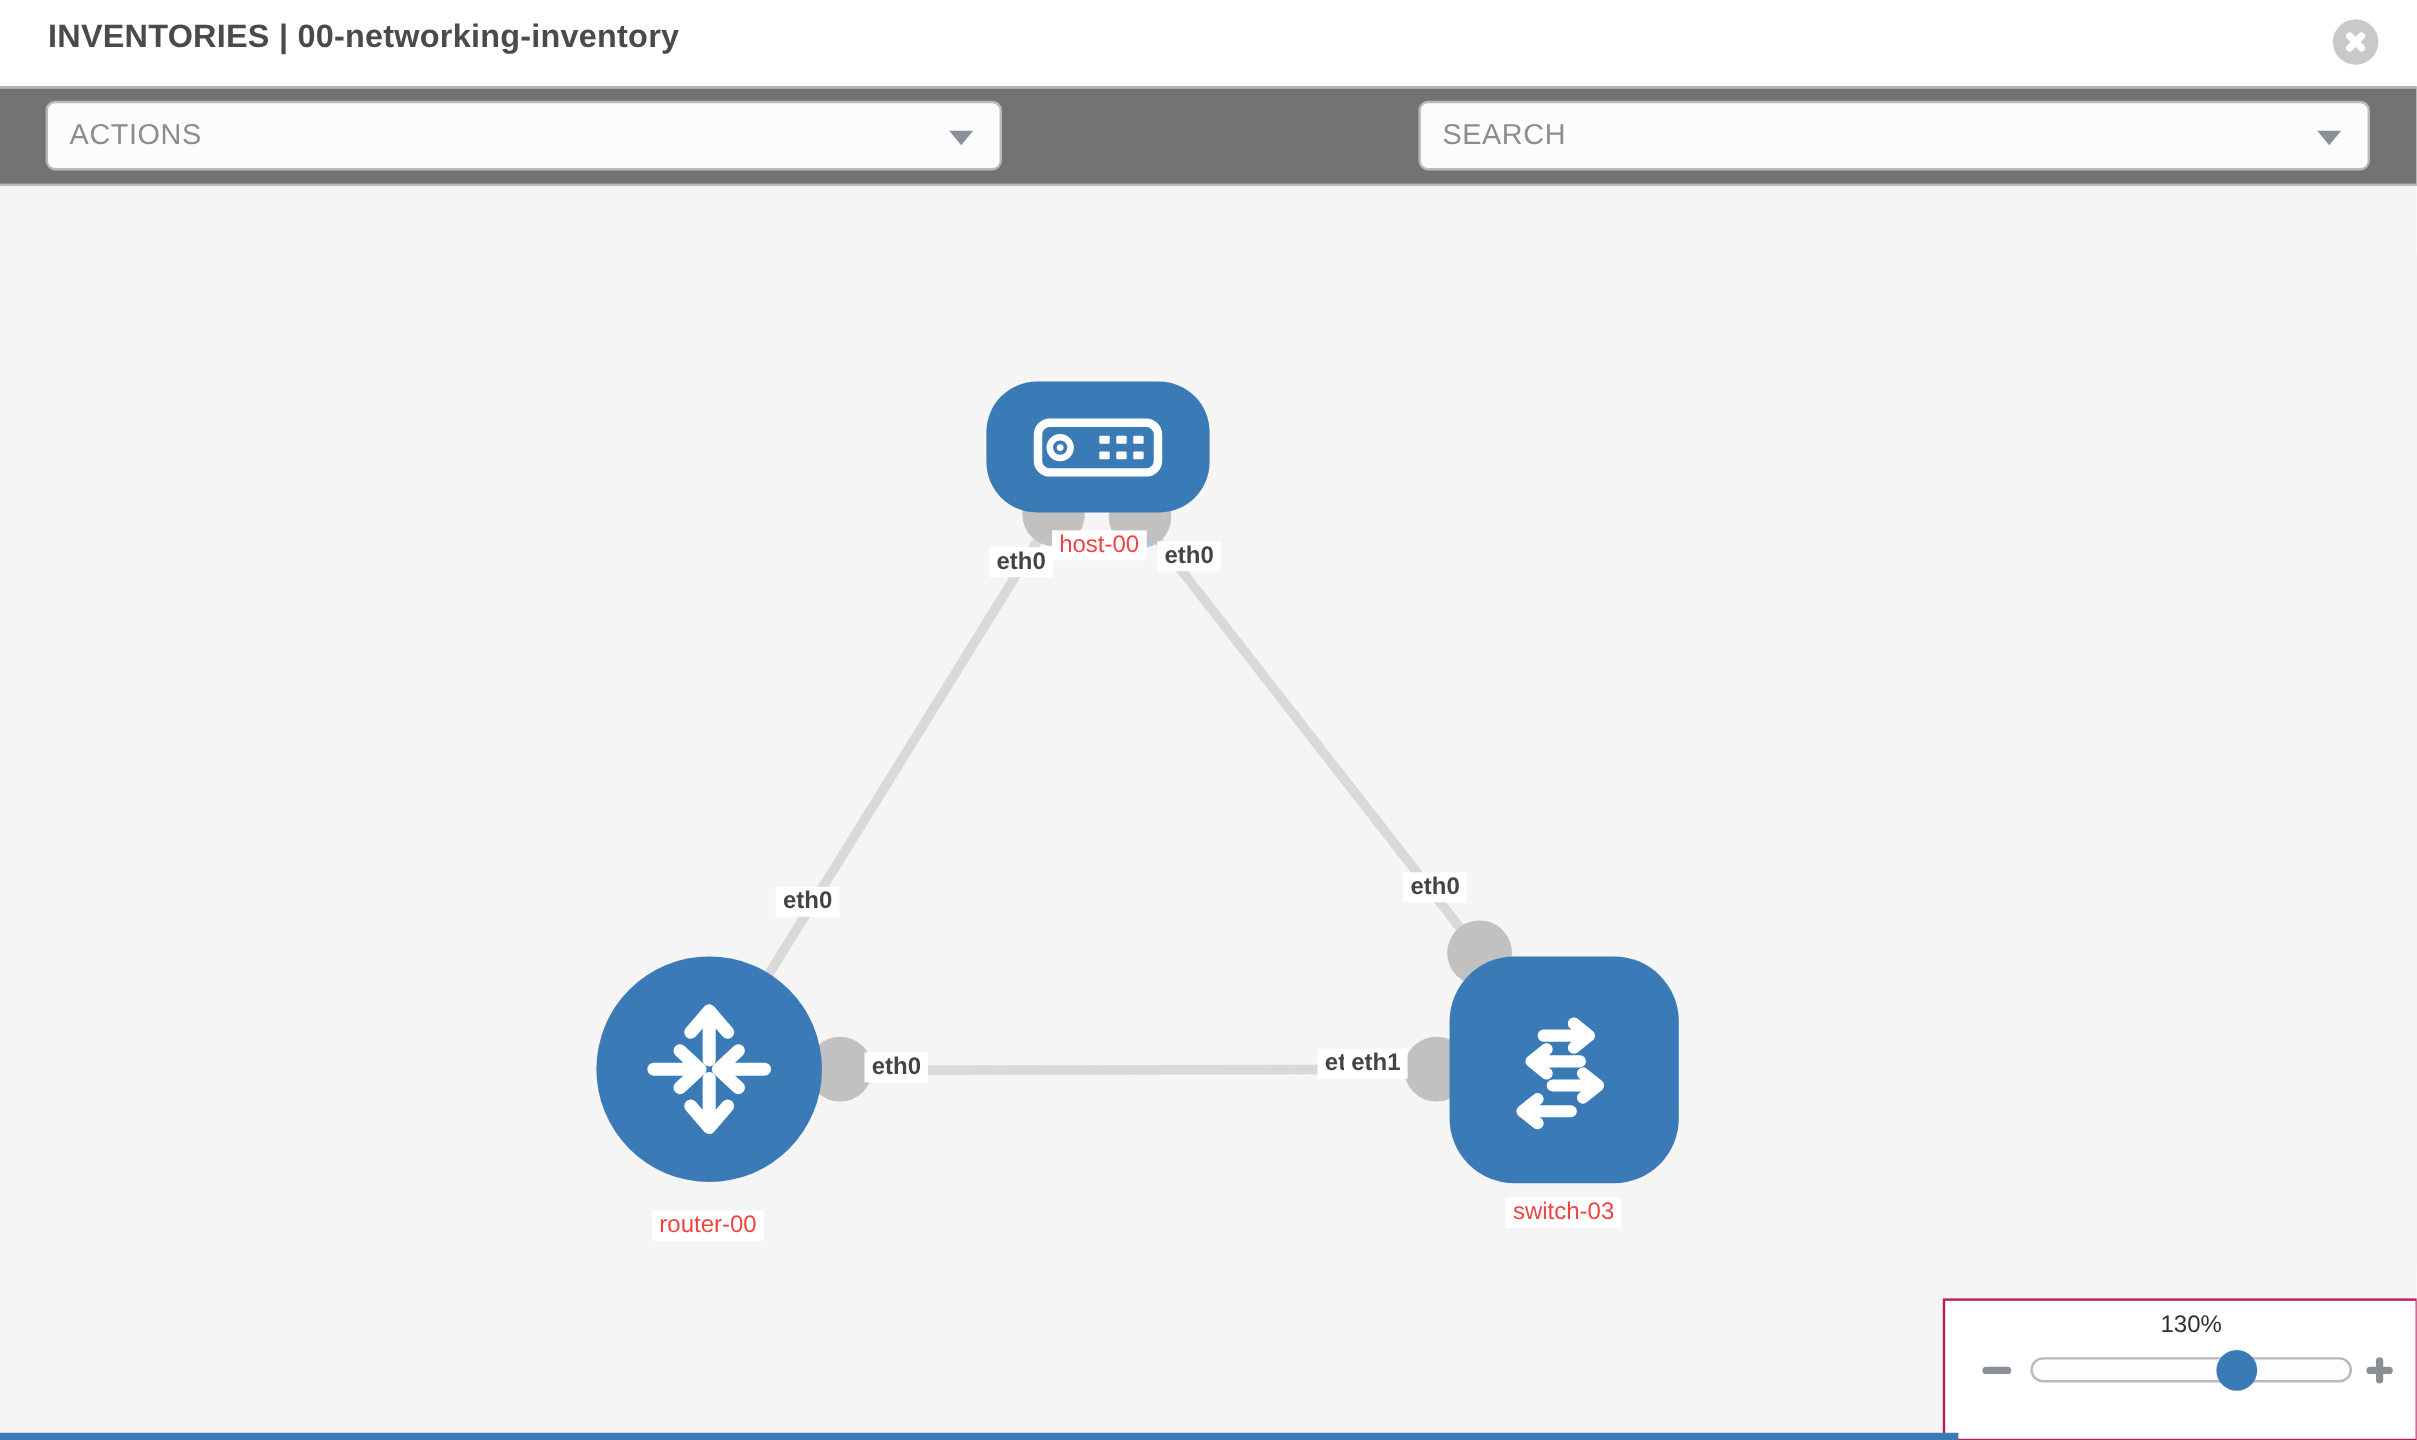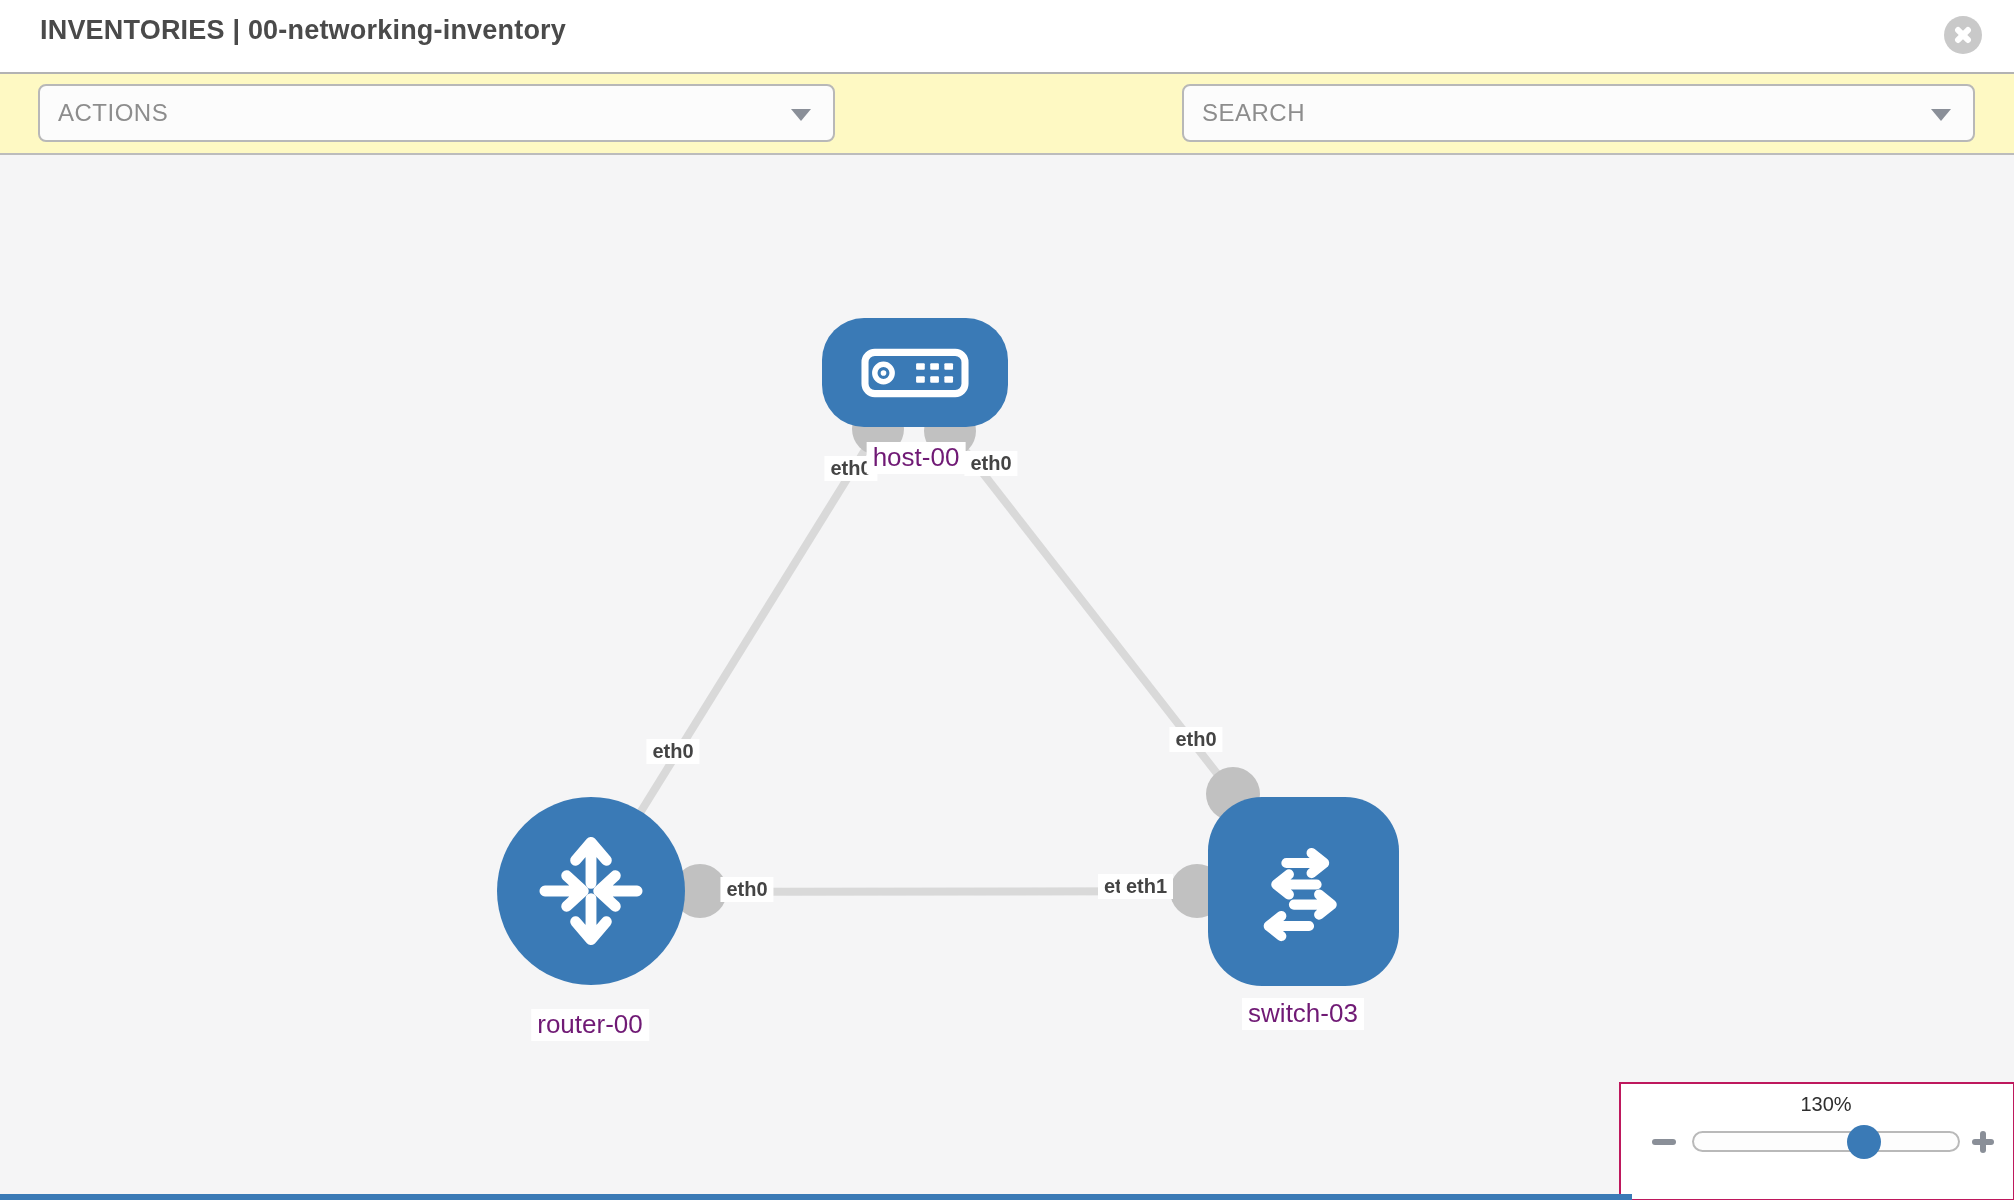--- a/index.html
+++ b/index.html
@@ -9,21 +9,21 @@
   
   .header{position:absolute;left:0;top:0;width:2014px;height:72px;background:#fff;border-radius:25px;}
   .page-title{position:absolute;left:40px;top:15px;font-size:27px;font-weight:700;color:#4a4a4a;letter-spacing:.2px;}
   .close-btn{position:absolute;left:1944px;top:16px;width:38px;height:38px;border-radius:50%;
              background:#c9c9c9;cursor:pointer;}
   .close-btn .bar{position:absolute;left:9px;top:16px;width:20px;height:6px;border-radius:3px;background:#fff;}
   .close-btn .bar.b1{transform:rotate(45deg);}
   .close-btn .bar.b2{transform:rotate(-45deg);}
 
   
-  .toolbar{position:absolute;left:0;top:72px;width:2014px;height:83px;background:#fef9c3;
+  .toolbar{position:absolute;left:0;top:72px;width:2014px;height:83px;background:#737373;
            border-top:2px solid #b3b3b3;border-bottom:2px solid #bcbcbc;box-sizing:border-box;}
   .selbox{position:absolute;top:10px;height:58px;background:#fcfcfc;border:2px solid #b8b8b8;
           border-radius:8px;box-sizing:border-box;cursor:pointer;}
   .selbox .sel-label{position:absolute;left:18px;top:13px;font-size:24px;color:#8d8d8d;letter-spacing:.5px;}
   .caret{position:absolute;right:22px;top:23px;width:0;height:0;
          border-left:10px solid transparent;border-right:10px solid transparent;border-top:12px solid #8a8f98;}
   .actions-box{left:38px;width:797px;}
   .search-box{left:1182px;width:793px;}
   .tool-icon{position:absolute;top:97px;width:34px;height:34px;cursor:pointer;}
   .tool-icon svg{width:34px;height:34px;fill:#83878e;}
@@ -34,21 +34,21 @@
   .canvas{position:absolute;left:0;top:155px;width:2014px;height:1045px;background:#f5f5f6;}
   .links-layer{position:absolute;left:0;top:0;}
 
   .node{position:absolute;background:#3a7ab6;display:flex;align-items:center;justify-content:center;cursor:pointer;}
   .node svg{display:block;}
   .node-host{left:822px;top:163px;width:186px;height:109px;border-radius:42px;}
   .node-router{left:497px;top:642px;width:188px;height:188px;border-radius:50%;}
   .node-switch{left:1208px;top:642px;width:191px;height:189px;border-radius:54px;}
 
   .chip{position:absolute;background:#fff;color:#444;padding:1px 6px;white-space:nowrap;line-height:1.15;}
-  .node-label{font-size:26px;color:#701a75;transform:translateX(-50%);z-index:6;}
+  .node-label{font-size:20px;color:#ef4444;transform:translateX(-50%);z-index:6;}
   .iface-label{font-size:20px;transform:translateX(-50%);z-index:5;font-weight:bold;}
   .iface-label.edgepos{transform:none;}
 
   
   .zoom-panel{position:absolute;left:1619px;top:1082px;width:396px;height:119px;background:#fff;
               border:2px solid #be185d;box-sizing:border-box;}
   .zoom-level{position:absolute;left:130px;top:9px;width:150px;text-align:center;font-size:20px;color:#2e2e2e;}
   .zoom-track{position:absolute;left:71px;top:47px;width:268px;height:21px;background:#fdfdfd;
               border:2px solid #b9b9b9;border-radius:12px;box-sizing:border-box;cursor:pointer;}
   .zoom-handle{position:absolute;left:226px;top:41px;width:34px;height:34px;border-radius:50%;

